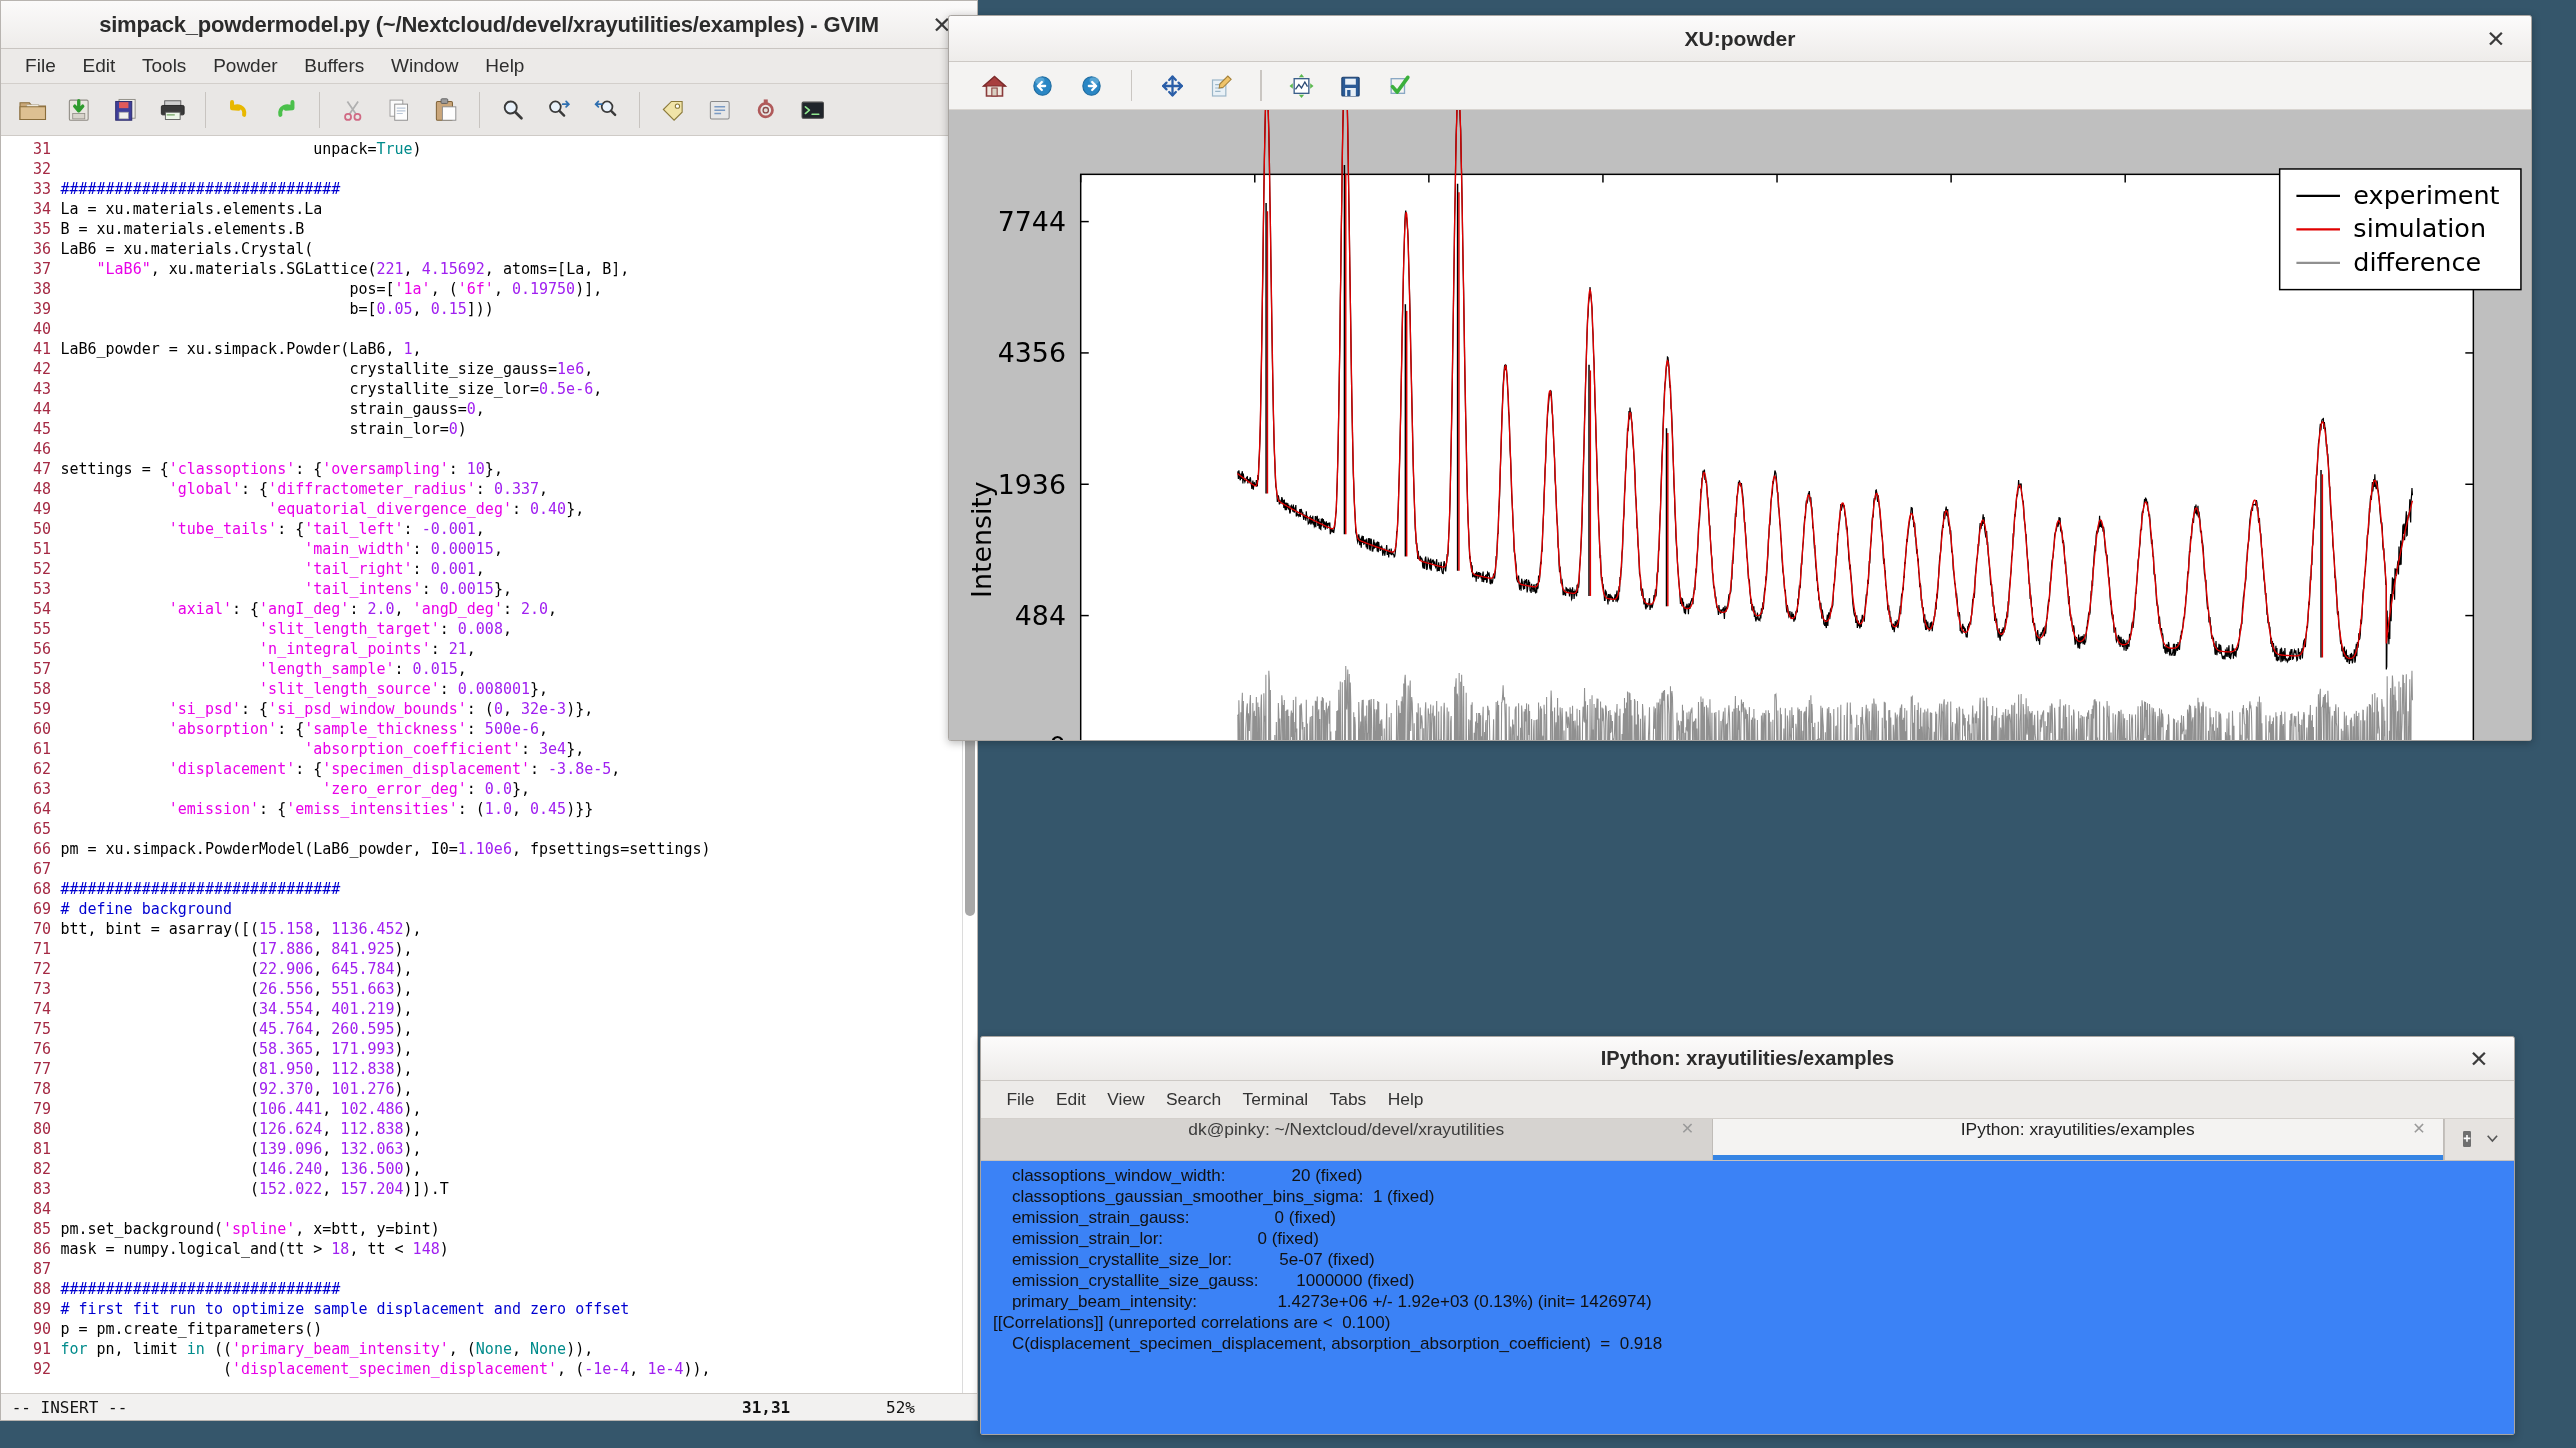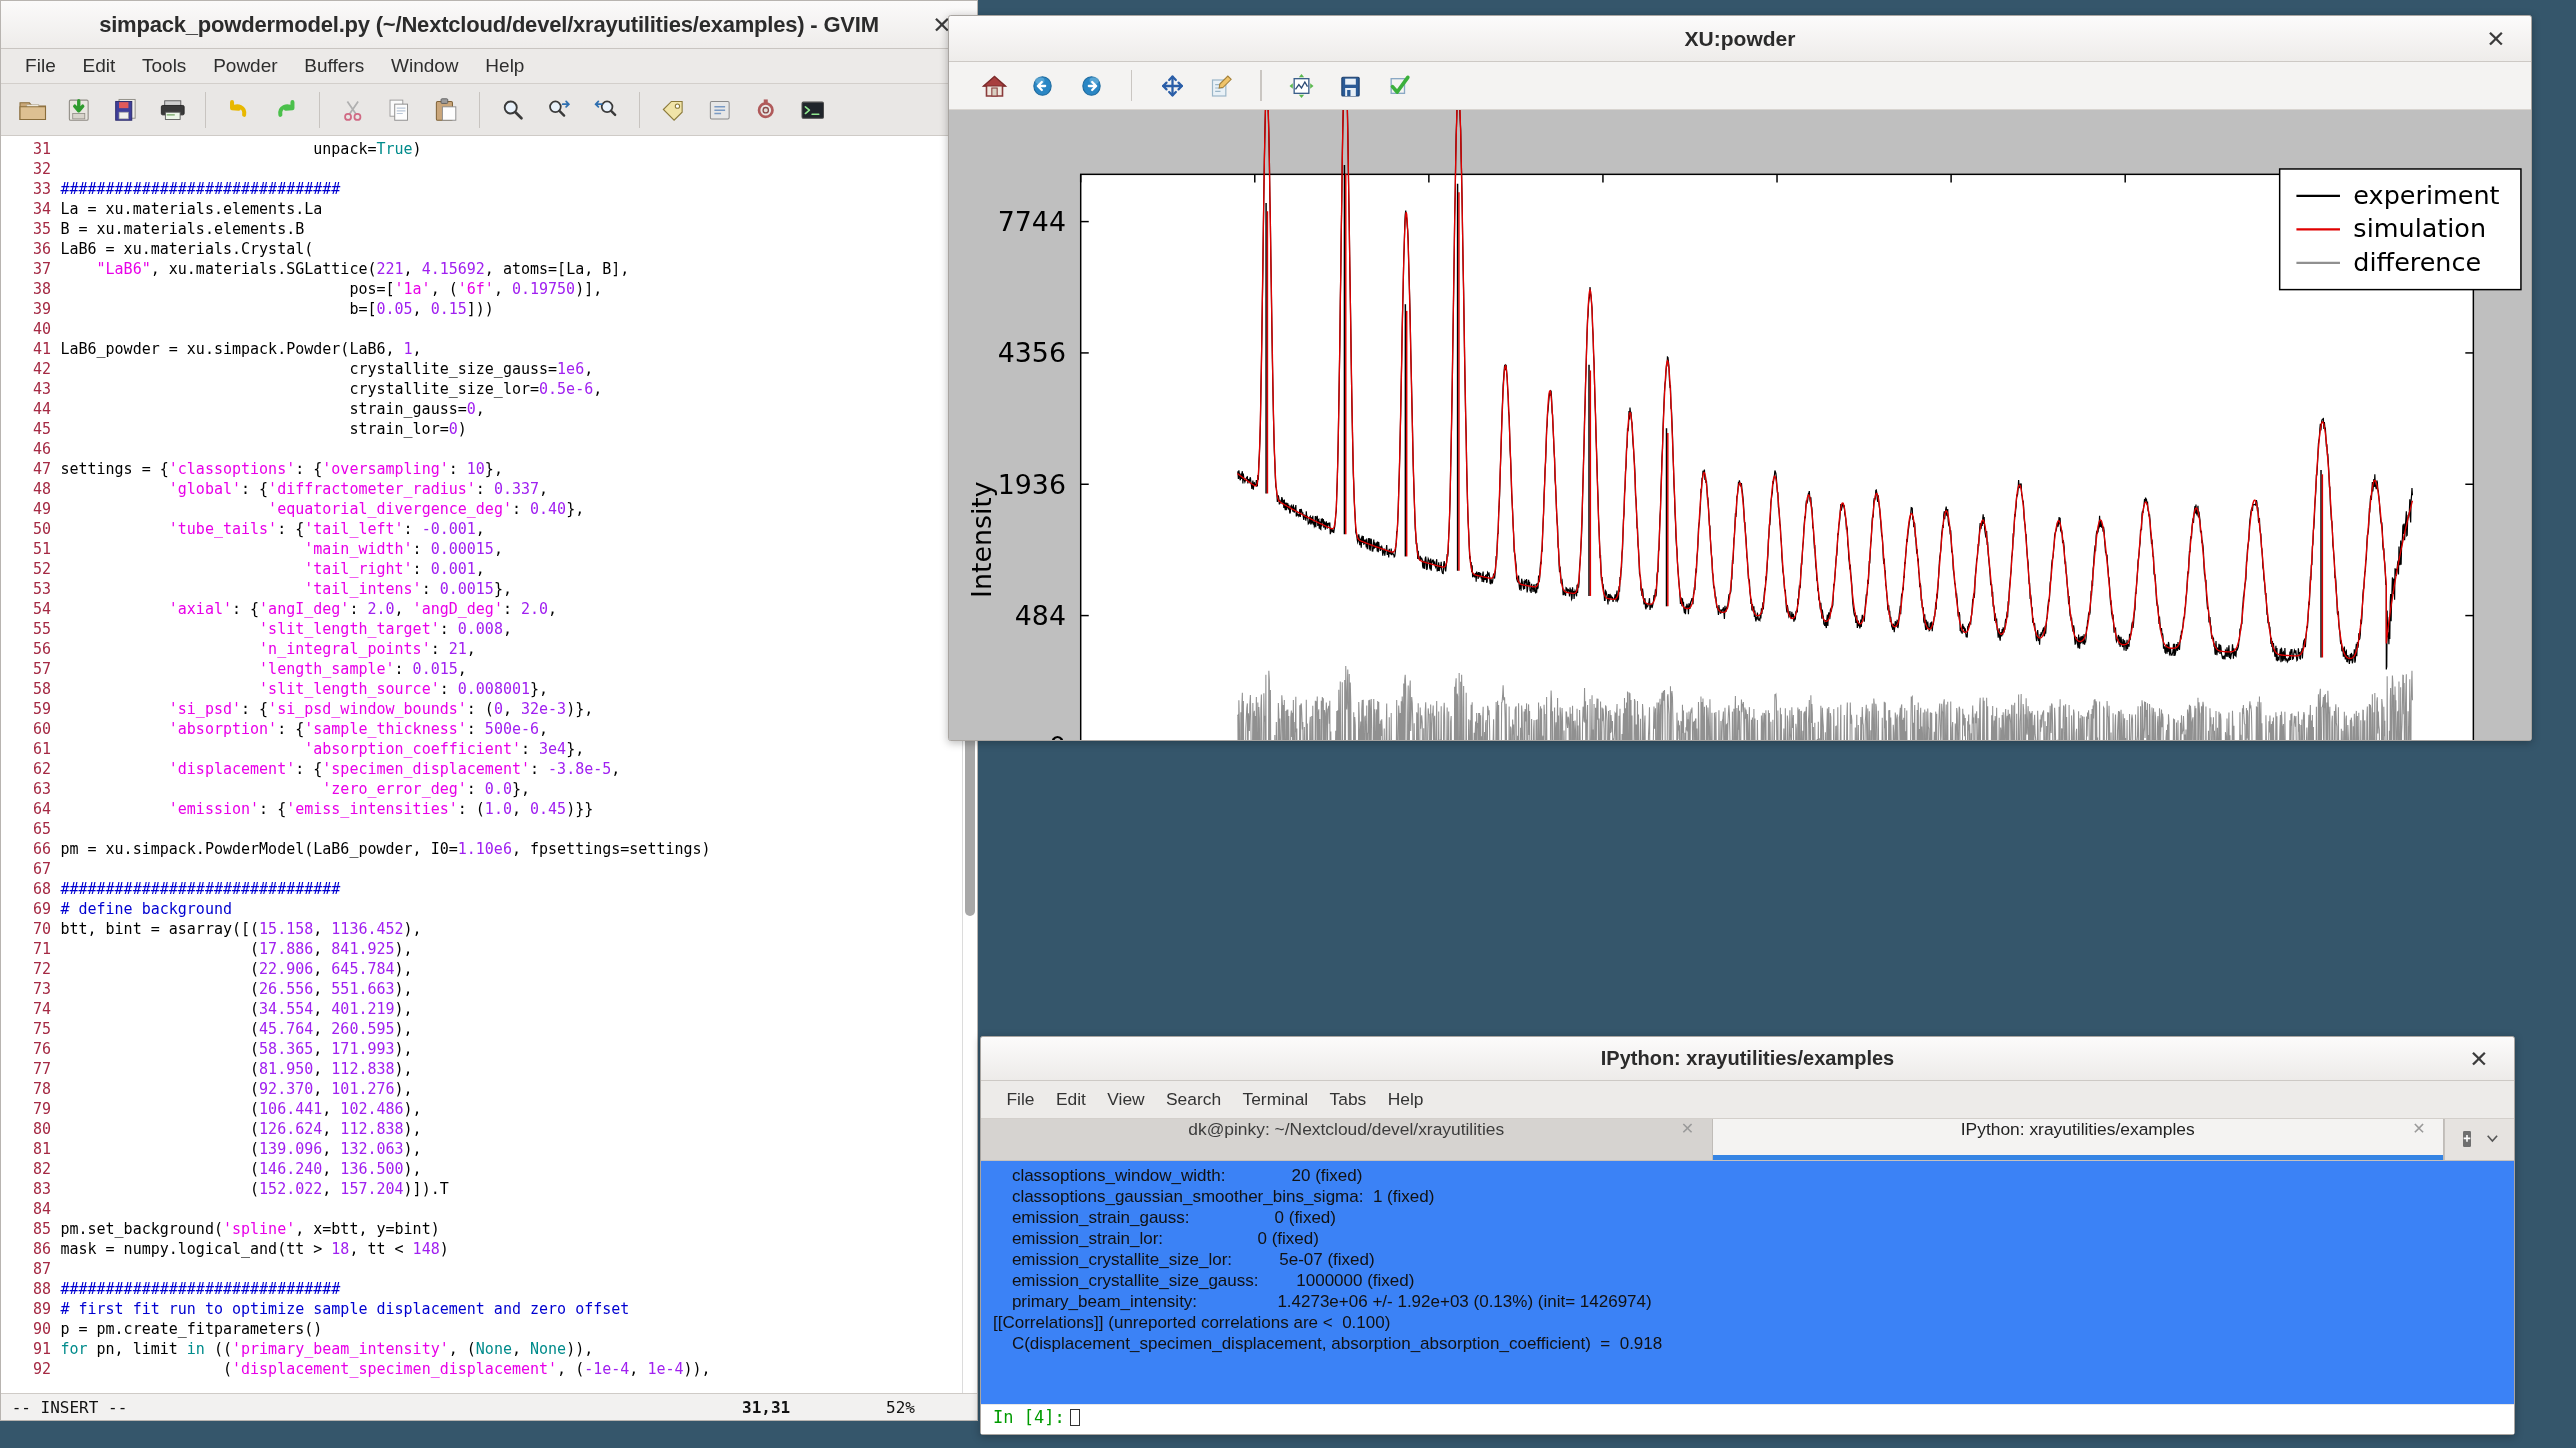--- a/index.html
+++ b/index.html
@@ -558,17 +558,14 @@
       <span>
         <svg width="14.8" height="14.8" viewBox="0 0 22 22">
             <path d="M4 7 L11 15 L18 7" fill="none" stroke="#555" stroke-width="2.4"></path>
           </svg>
       </span>
     </div>
   </div>
 
   <div class="term-body" id="term-body"><div class="tl">    classoptions_window_width:              20 (fixed)</div><div class="tl">    classoptions_gaussian_smoother_bins_sigma:  1 (fixed)</div><div class="tl">    emission_strain_gauss:                  0 (fixed)</div><div class="tl">    emission_strain_lor:                    0 (fixed)</div><div class="tl">    emission_crystallite_size_lor:          5e-07 (fixed)</div><div class="tl">    emission_crystallite_size_gauss:        1000000 (fixed)</div><div class="tl">    primary_beam_intensity:                 1.4273e+06 +/- 1.92e+03 (0.13%) (init= 1426974)</div><div class="tl">[[Correlations]] (unreported correlations are &lt;  0.100)</div><div class="tl">    C(displacement_specimen_displacement, absorption_absorption_coefficient)  =  0.918</div></div>
 
-  <div class="term-prompt-bar">
-    <span class="pgreen">In [4]:</span><span class="cursor-box"></span>
-  </div>
 </div>
 
 
 </body></html>

